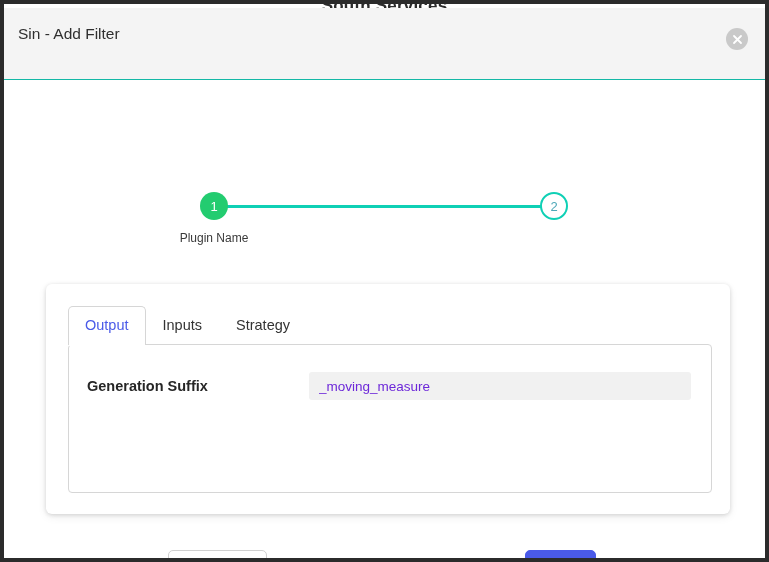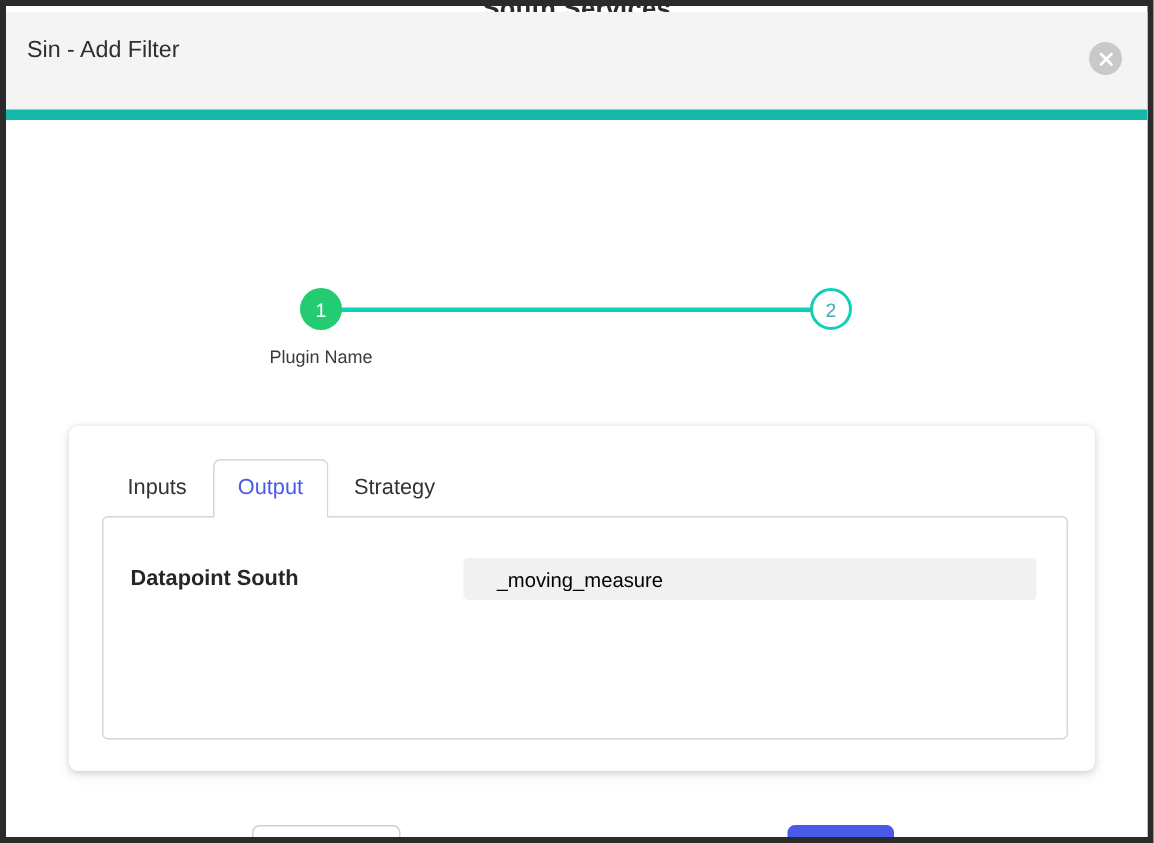--- a/index.html
+++ b/index.html
@@ -54,21 +54,21 @@
     background: #ffffff;
     display: flex;
     flex-direction: column;
   }
 
   #modal-header {
     position: relative;
     height: 72px;
     flex: 0 0 72px;
     background: #f4f4f4;
-    border-bottom: 7px solid #14b8a6;
+    border-bottom: 1px solid #14b8a6;
     padding: 16px 18px 0 14px;
   }
   #modal-title {
     font-size: 15.5px;
     color: #2f2f2f;
     line-height: 20px;
     margin: 0;
     font-weight: normal;
   }
   #modal-subtitle {
@@ -252,22 +252,22 @@
   }
   .checkbox svg { display: block; }
   .text-input {
     width: 100%;
     height: 28px;
     background: #f1f1f1;
     border: none;
     border-radius: 3px;
     font-family: "Liberation Sans", sans-serif;
     font-size: 13.5px;
-    color: #000000;
-    padding: 0 22px;
+    color: #6d28d9;
+    padding: 0 10px;
     outline: none;
   }
 
   
   #footer-buttons {
     position: absolute;
     left: 0;
     top: 470px;
     width: 761px;
     height: 46px;
@@ -333,36 +333,36 @@
         <div class="step step-2">
           <div class="step-circle current">
             <span>2</span>
           </div>
         </div>
       </div>
 
       <div id="config-card">
 
         <div id="tab-strip">
+          <div class="tab active">
+            <span>Output</span>
+          </div>
           <div class="tab">
             <span>Inputs</span>
           </div>
-          <div class="tab active">
-            <span>Output</span>
-          </div>
           <div class="tab">
             <span>Strategy</span>
           </div>
         </div>
 
         <div id="field-panel">
 
 
           <div class="field-row">
-            <div class="field-label">Datapoint South</div>
+            <div class="field-label">Generation Suffix</div>
             <div class="field-control">
               <input class="text-input" type="text" value="_moving_measure" style="">
             </div>
           </div>
 
 
         </div>
       </div>
 
       <div id="footer-buttons">

